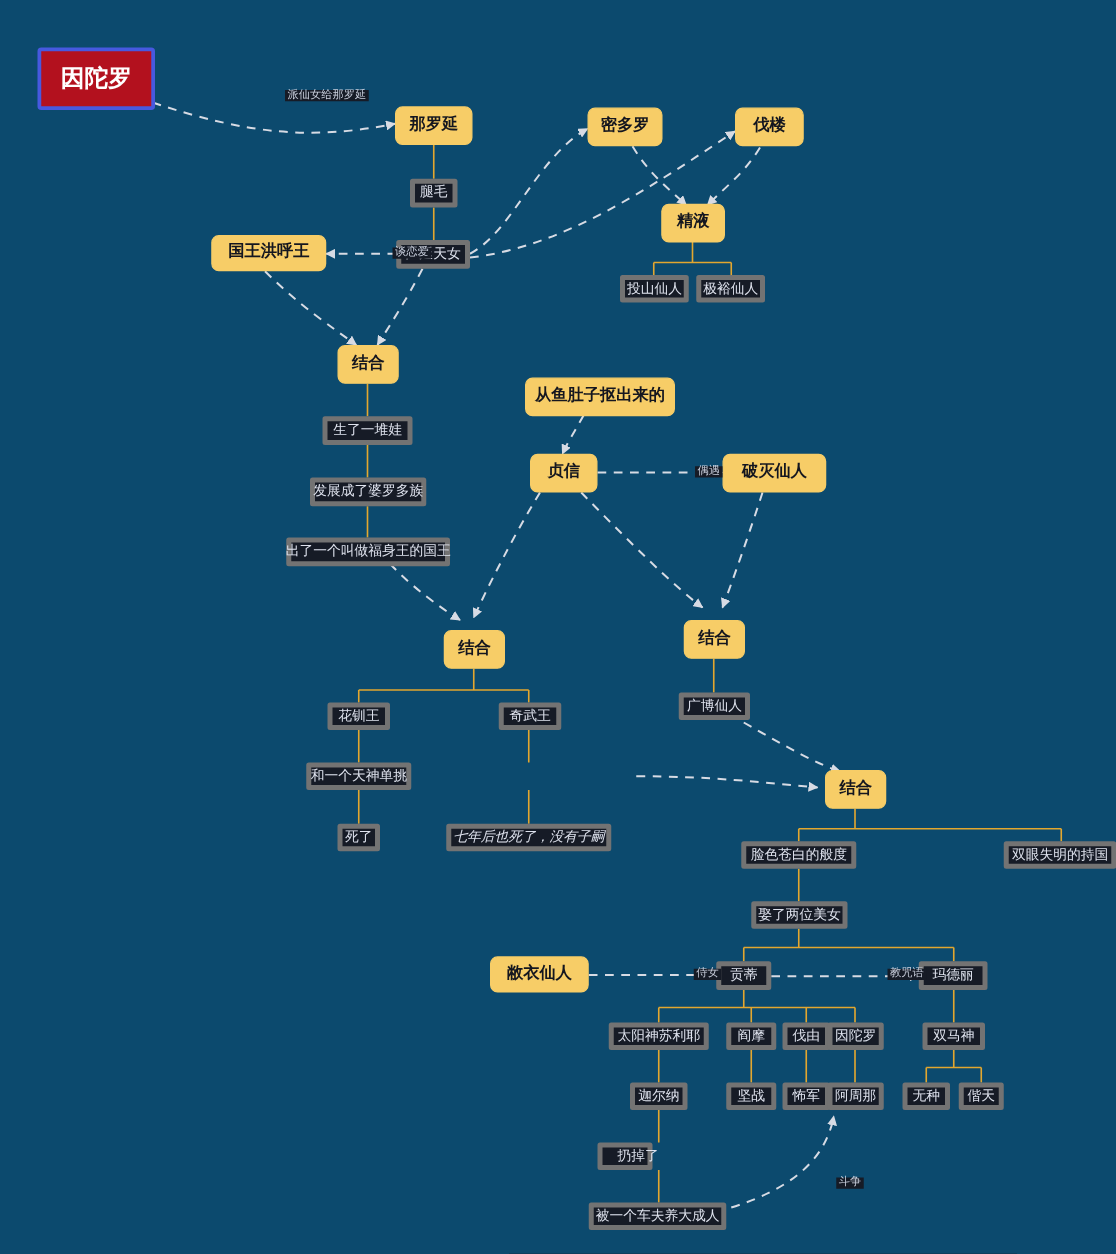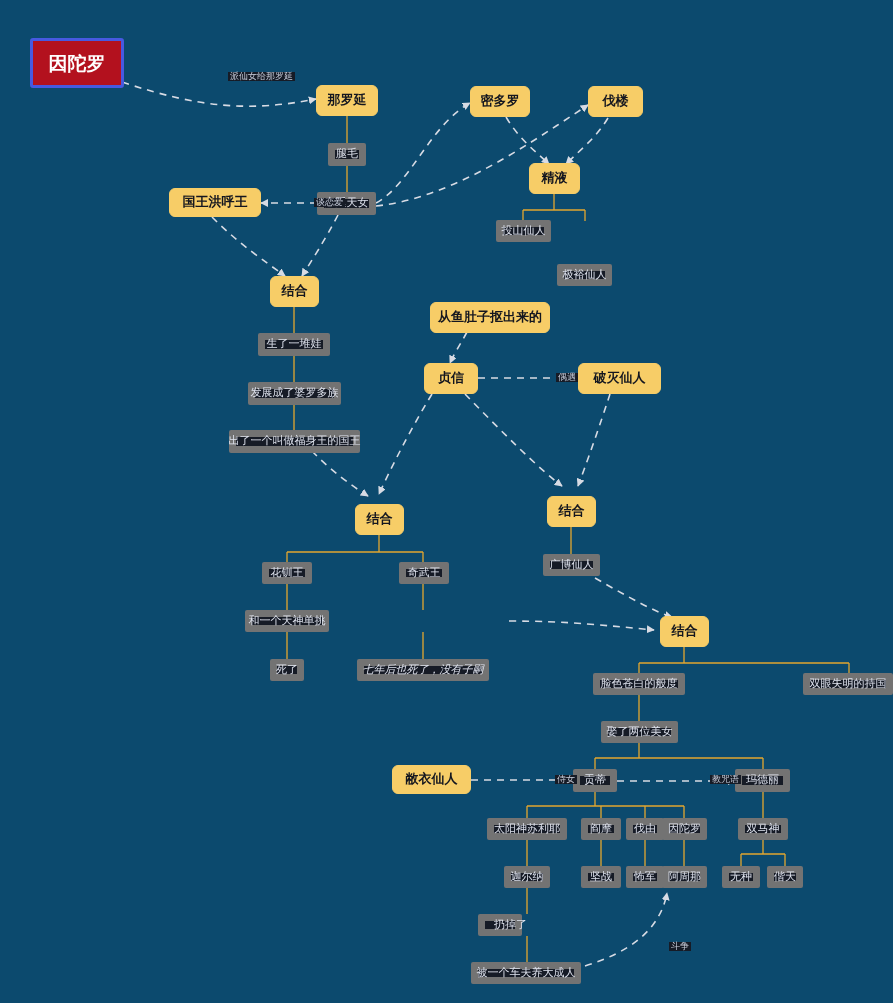--- a/index.html
+++ b/index.html
@@ -42,21 +42,21 @@
     background: #f7cd67;
     border: 1px solid #f7cd67;
     border-radius: 6px;
     color: #14161f;
     font-weight: bold;
     font-size: 13px;
   }
   
   .node.outline {
     background: #161b26;
-    border: 7px solid #737373;
+    border: 4px solid #737373;
     border-radius: 2px;
     color: #dfe3ee;
     font-weight: normal;
     font-size: 11px;
   }
   
   .node.root {
     background: #b3111e;
     border: 3px solid #4759e0;
     border-radius: 3px;
@@ -205,31 +205,31 @@
   <div class="node filled" style="left:169px; top:188px; width:92px; height:29px;">国王洪呼王</div>
 
   <div class="node filled" style="left:470px; top:86px; width:60px; height:31px;">密多罗</div>
 
   <div class="node filled" style="left:588px; top:86px; width:55px; height:31px;">伐楼</div>
 
   <div class="node filled" style="left:529px; top:163px; width:51px; height:31px;">精液</div>
 
   <div class="node outline" style="left:496px; top:220px; width:55px; height:22px;">投山仙人</div>
 
-  <div class="node outline" style="left:557px; top:220px; width:55px; height:22px;margin-top:44px;">极裕仙人</div>
+  <div class="node outline" style="left:557px; top:220px; width:55px; height:22px;">极裕仙人</div>
 
   <div class="node filled" style="left:270px; top:276px; width:49px; height:31px;">结合</div>
 
   <div class="node outline" style="left:258px; top:333px; width:72px; height:23px;">生了一堆娃</div>
 
   <div class="node outline" style="left:248px; top:382px; width:93px; height:23px;">发展成了婆罗多族</div>
 
   <div class="node outline" style="left:229px; top:430px; width:131px; height:23px;">出了一个叫做福身王的国王</div>
 
-  <div class="node filled" style="left:430px; top:302px; width:120px; height:31px;">从鱼肚子抠出来的</div>
+  <div class="node filled" style="left:420px; top:302px; width:120px; height:31px;">从鱼肚子抠出来的</div>
 
   <div class="node filled" style="left:424px; top:363px; width:54px; height:31px;">贞信</div>
 
   <div class="node filled" style="left:578px; top:363px; width:83px; height:31px;">破灭仙人</div>
 
   <div class="node filled" style="left:355px; top:504px; width:49px; height:31px;">结合</div>
 
   <div class="node filled" style="left:547px; top:496px; width:49px; height:31px;">结合</div>
 
   <div class="node outline" style="left:262px; top:562px; width:50px; height:22px;">花钏王</div>

